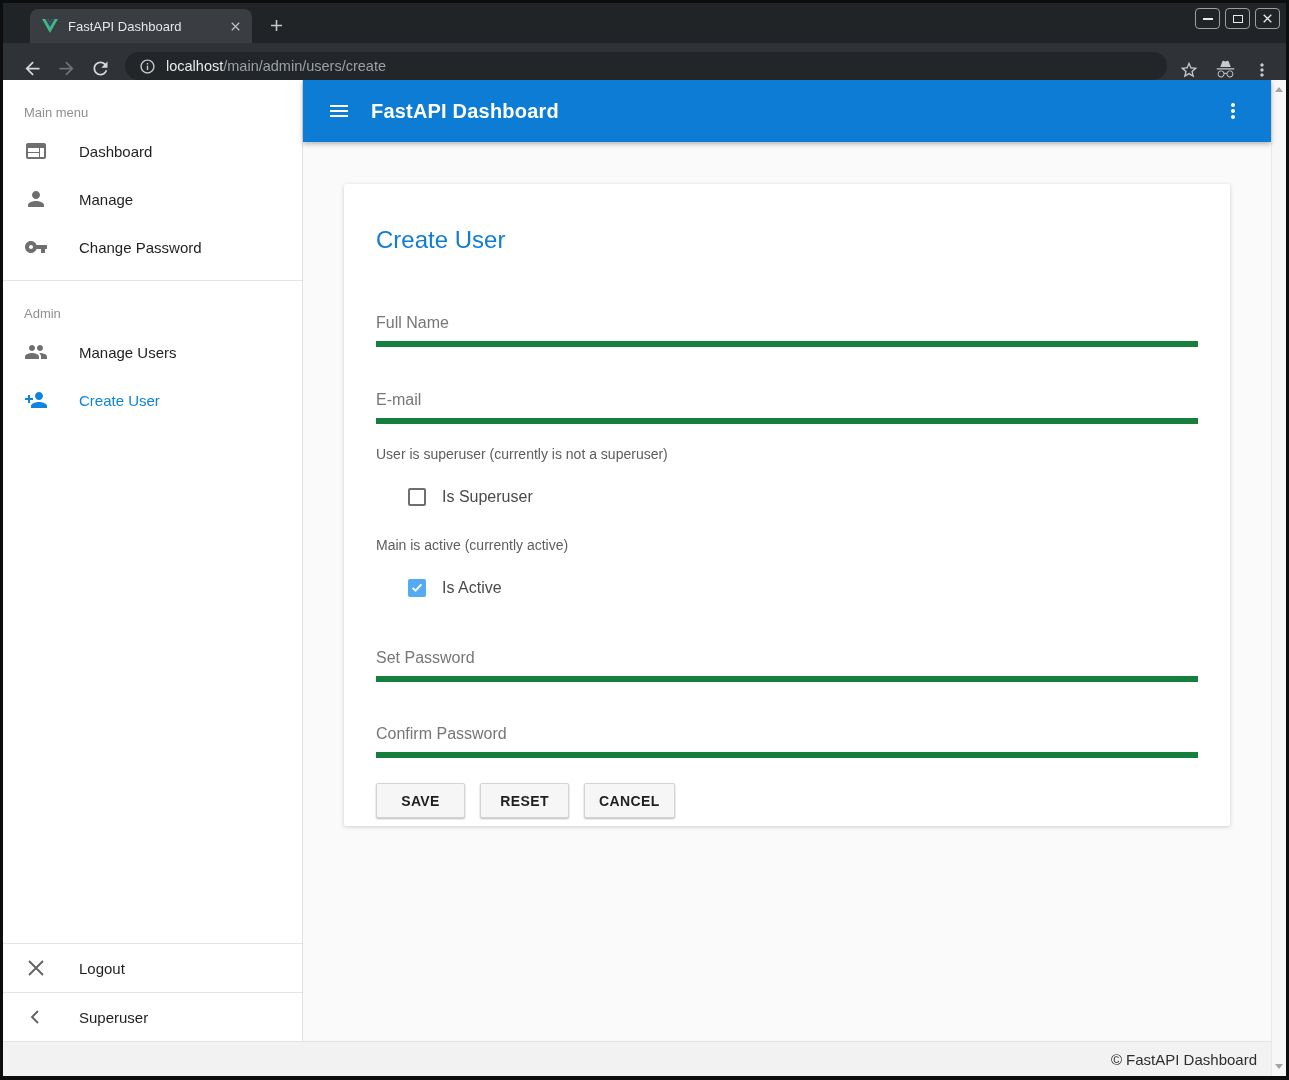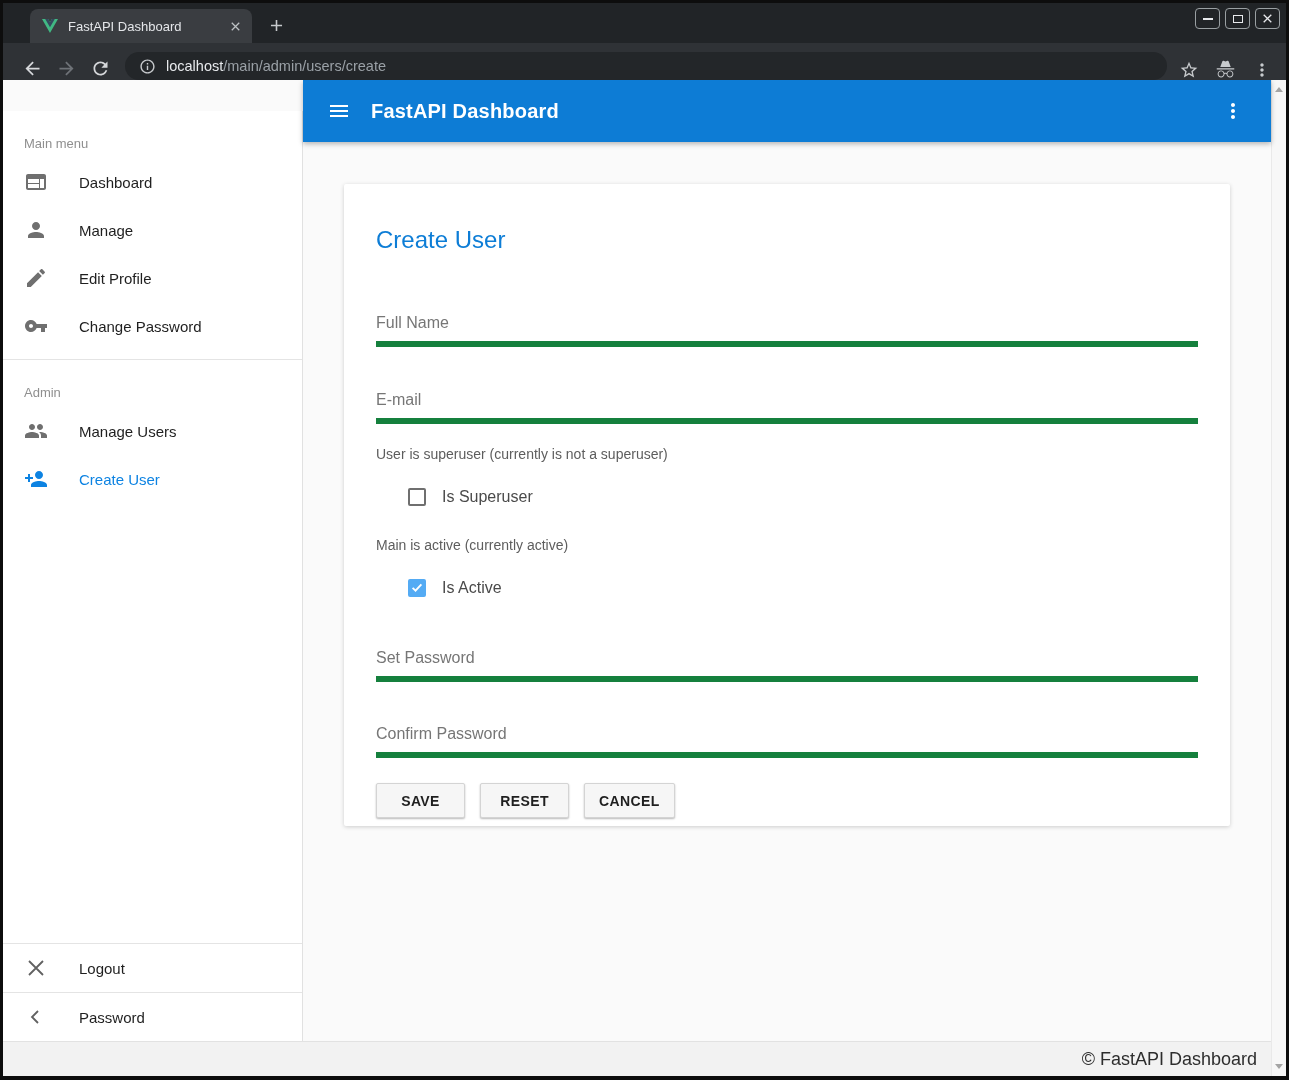--- a/index.html
+++ b/index.html
@@ -41,21 +41,21 @@
   .omni-host { color:#e8eaed; margin-left:10px; }
   .omni-path { color:#9aa0a6; }
   .tool-right { display:flex; align-items:center; gap:16px; margin-right:4px; }
 
   
   .page { position:absolute; left:0; right:0; top:77px; bottom:0; background:#fafafa; overflow:hidden; }
 
   
   .sidebar {
     position:absolute; left:0; top:0; width:300px; bottom:35px;
-    background:#ffffff; border-right:1px solid #e1e1e1;margin-top:31px;
+    background:#ffffff; border-right:1px solid #e1e1e1;
   }
   .side-label { padding:26px 21px 8px; font-size:13px; color:#8f8f8f; line-height:1; }
   .side-item { height:48px; display:flex; align-items:center; padding-left:21px; cursor:pointer; }
   .side-item .ic { width:24px; height:24px; flex:0 0 24px; }
   .side-item .lbl { margin-left:31px; font-size:15px; color:#1f1f1f; }
   .side-item.active .lbl { color:#0d83e2; }
   .side-divider { border-top:1px solid #e4e4e4; margin-top:9px; }
   .sidebar-bottom { position:absolute; left:0; right:0; bottom:0; }
   .sidebar-bottom .side-item { border-top:1px solid #e4e4e4; height:49px; }
 
@@ -105,21 +105,21 @@
     font-size:14px; font-weight:700; letter-spacing:.4px; color:#1f1f1f;
     display:flex; align-items:center; justify-content:center; cursor:pointer;
     font-family:inherit;
   }
 
   
   .footer {
     position:absolute; left:0; right:15px; bottom:0; height:35px;
     background:#f2f2f2; border-top:1px solid #e2e2e2;
     display:flex; align-items:center; justify-content:flex-end; padding-right:14px;
-    font-size:18px; color:#2e2e2e;
+    font-size:15px; color:#2e2e2e;
   }
 
   
   .vscroll {
     position:absolute; right:0; top:0; bottom:0; width:15px;
     background:#f7f7f7; border-left:1px solid #e9e9e9;
   }
   .sb-arrow { position:absolute; left:50%; transform:translateX(-50%); width:0; height:0;
     border-left:4.5px solid transparent; border-right:4.5px solid transparent; }
   .sb-up   { top:7px;    border-bottom:5px solid #a4a4a4; }
@@ -225,28 +225,20 @@
 
       <div class="side-item">
         <span class="ic">
           <svg viewBox="0 0 24 24" width="24" height="24" fill="#6f6f6f">
               <path d="M12 12c2.21 0 4-1.79 4-4s-1.79-4-4-4-4 1.79-4 4 1.79 4 4 4zm0 2c-2.67 0-8 1.34-8 4v2h16v-2c0-2.66-5.33-4-8-4z"></path>
             </svg>
         </span>
         <span class="lbl">Manage</span>
       </div>
 
-      <div class="side-item">
-        <span class="ic">
-          <svg viewBox="0 0 24 24" width="24" height="24" fill="#6f6f6f">
-              <path d="M3 17.25V21h3.75L17.81 9.94l-3.75-3.75L3 17.25zM20.71 7.04c.39-.39.39-1.02 0-1.41l-2.34-2.34c-.39-.39-1.02-.39-1.41 0l-1.83 1.83 3.75 3.75 1.83-1.83z"></path>
-            </svg>
-        </span>
-        <span class="lbl">Edit Profile</span>
-      </div>
 
       <div class="side-item">
         <span class="ic">
           <svg viewBox="0 0 24 24" width="24" height="24" fill="#6f6f6f">
               <path d="M12.65 10C11.83 7.67 9.61 6 7 6c-3.31 0-6 2.69-6 6s2.69 6 6 6c2.61 0 4.83-1.67 5.65-4H17v4h4v-4h2v-4H12.65zM7 14c-1.1 0-2-.9-2-2s.9-2 2-2 2 .9 2 2-.9 2-2 2z"></path>
             </svg>
         </span>
         <span class="lbl">Change Password</span>
       </div>
 
@@ -279,21 +271,21 @@
               </svg>
           </span>
           <span class="lbl">Logout</span>
         </div>
         <div class="side-item">
           <span class="ic">
             <svg viewBox="0 0 24 24" width="24" height="24">
                 <path fill="none" stroke="#616161" stroke-width="1.8" d="M14 6l-6 6 6 6"></path>
               </svg>
           </span>
-          <span class="lbl">Password</span>
+          <span class="lbl">Superuser</span>
         </div>
       </div>
     </aside>
 
     <header class="appbar">
       <span class="burger">
         <svg viewBox="0 0 24 24" width="24" height="24" fill="#ffffff">
             <path d="M3 18h18v-2H3v2zm0-5h18v-2H3v2zm0-7v2h18V6H3z"></path>
           </svg>
       </span>

